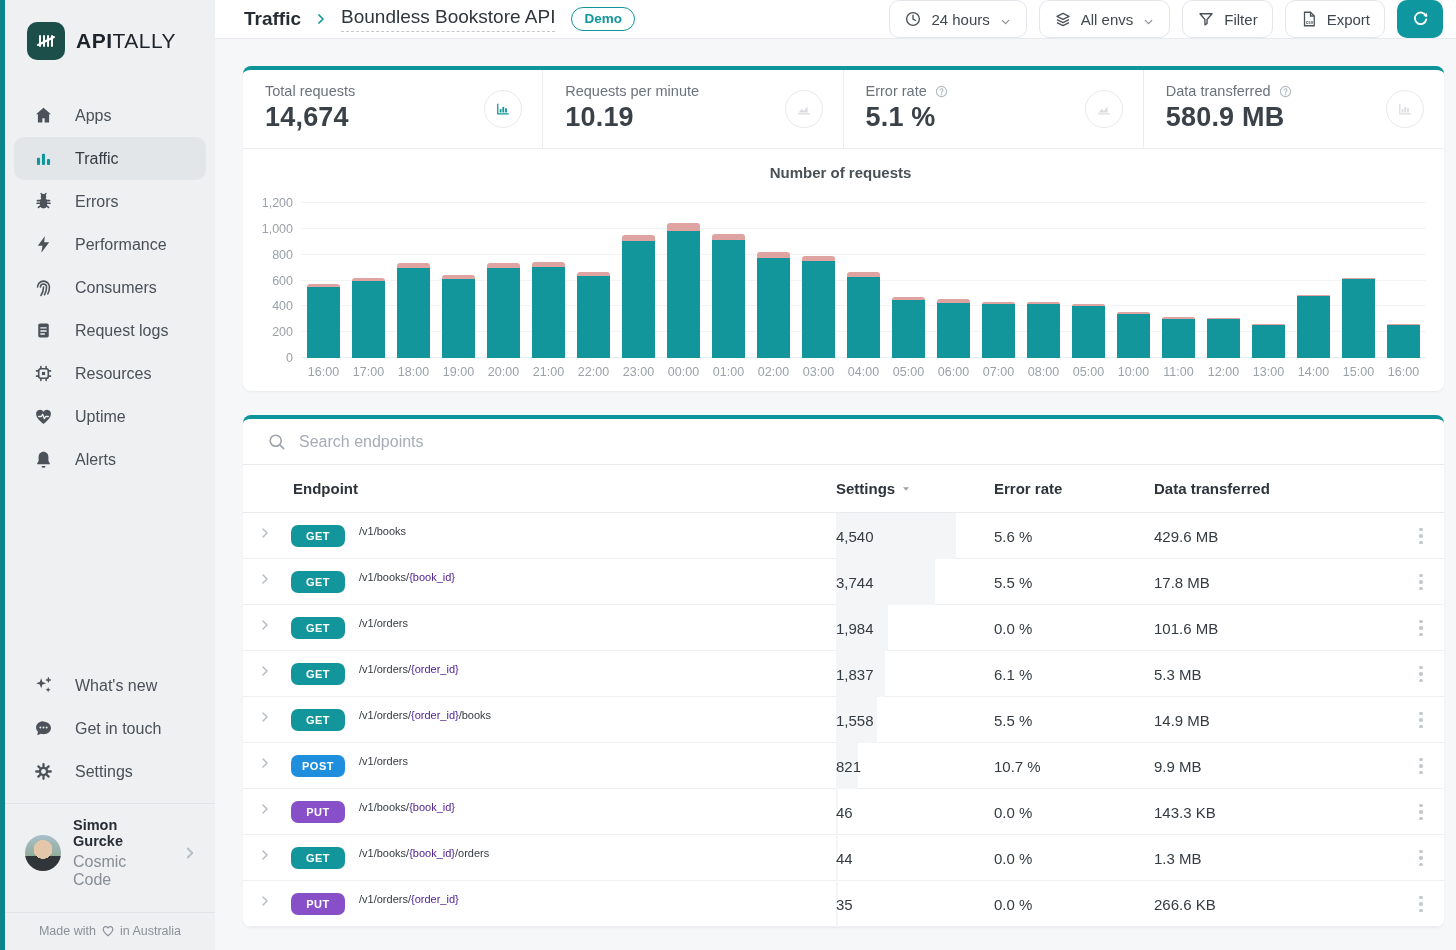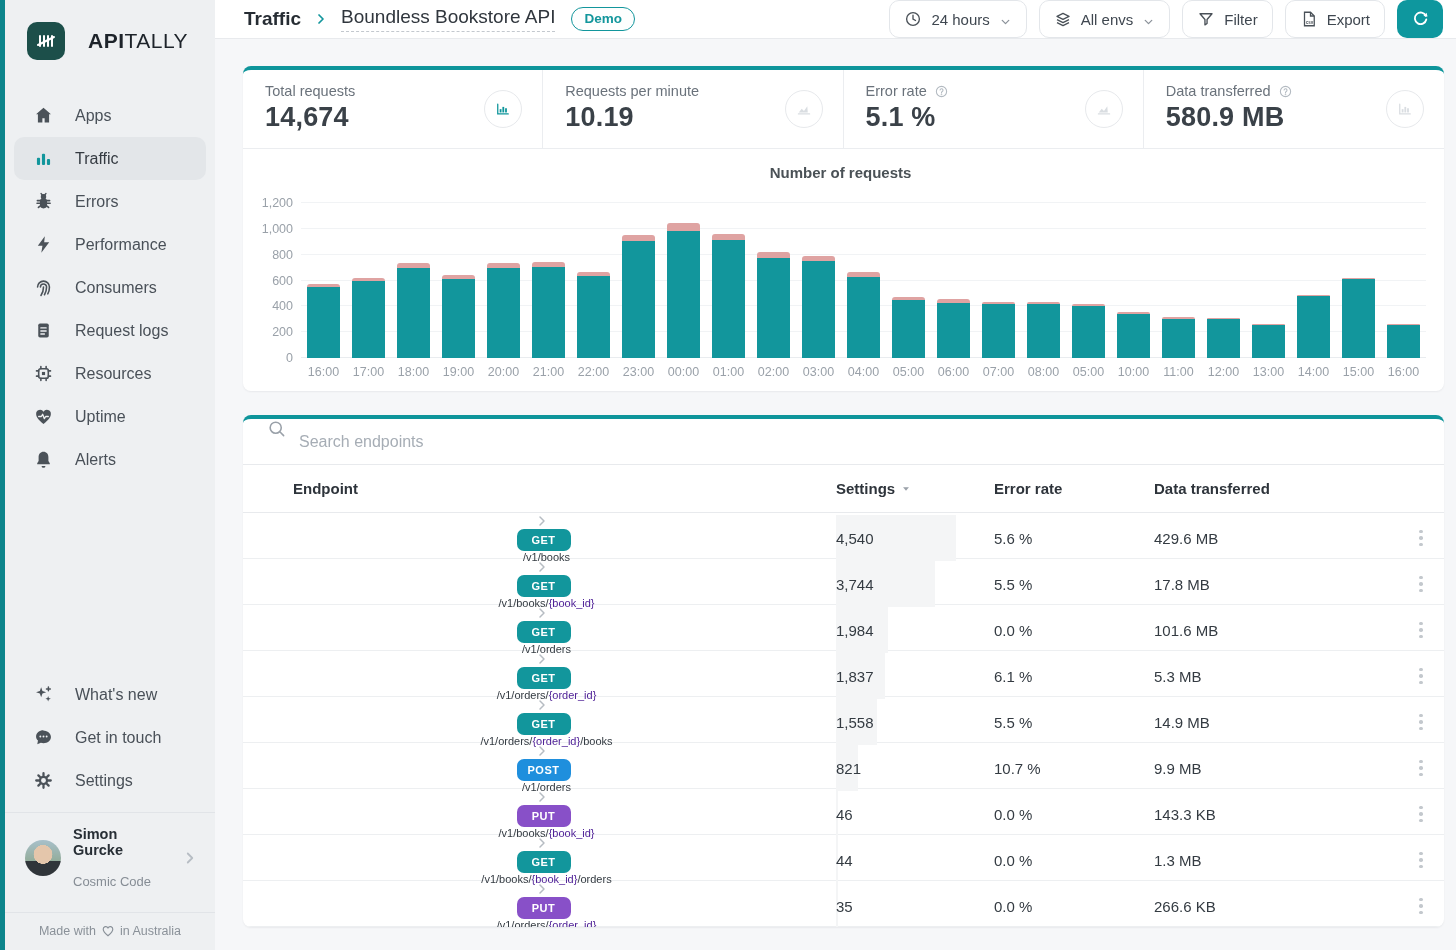--- a/index.html
+++ b/index.html
@@ -6,37 +6,37 @@
   html,body { width:1456px; height:950px; overflow:hidden; }
   body { font-family:"Liberation Sans", sans-serif; background:#f6f7f9; color:#343b42; display:flex; }
 
   
   .sidebar { width:215px; min-width:215px; height:950px; background:#eef0f2; position:relative;
              padding-left:5px; display:flex; flex-direction:column; }
   .sidebar::before { content:""; position:absolute; left:0; top:0; bottom:0; width:5px; background:#0d858c; }
   .logo { display:flex; align-items:center; gap:11px; padding:22px 0 0 22px; }
   .logo-mark { width:38px; height:38px; border-radius:10px; background:#1c4f4a; display:flex; align-items:center; justify-content:center; }
   .logo-text { font-size:21px; letter-spacing:.5px; color:#1d232a; }
-  .logo-text b { font-weight:800;margin-left:12px; }
+  .logo-text b { font-weight:800; }
   .nav { margin-top:34px; }
   .nav-item { display:flex; align-items:center; margin:0 9px 0 9px; padding:11px 0 11px 19px; border-radius:10px;
               cursor:pointer; color:#495058; font-size:16px; }
   .nav-item .nicon { width:21px; height:21px; margin-right:21px; display:flex; color:#4b5259; }
   .nav-item.active { background:#e3e6e9; color:#343a41; }
   .nav-item.active .nicon { color:#12969c; }
   .nav-item svg { width:21px; height:21px; }
   .sb-spacer { flex:1; }
   .sb-divider { border-top:1px solid #e1e4e8; margin-top:10px; }
   .user-row { display:flex; align-items:center; gap:12px; padding:13px 16px 13px 20px; cursor:pointer; }
   .avatar { width:36px; height:36px; border-radius:50%;
             background: radial-gradient(circle at 50% 40%, #e4c6ab 0 33%, rgba(0,0,0,0) 34%),
                         linear-gradient(180deg,#a8c0ca 0%, #93ad9c 57%, #30353a 58%); }
   .user-meta { flex:1; }
   .user-name { font-size:14.5px; font-weight:700; color:#272e35; }
-  .user-org { font-size:13px; color:#868d95; margin-top:16px; }
+  .user-org { font-size:16px; color:#868d95; margin-top:4px; }
   .user-chevron { color:#b7bdc4; display:flex; }
   .made-with { padding:11px 0 12px; text-align:center; font-size:12.5px; color:#8a9199;
                display:flex; align-items:center; justify-content:center; gap:5px; }
 
   
   .main { flex:1; display:flex; flex-direction:column; }
   .topbar { height:73px; background:#ffffff; border-bottom:1px solid #e8eaed; display:flex; align-items:center;
             justify-content:space-between; padding:0 29px; }
   .crumbs { display:flex; align-items:center; gap:12px; }
   .crumb-section { font-size:19px; font-weight:700; color:#262c33; cursor:pointer; }
@@ -78,31 +78,31 @@
   .gridline.zero { background:#e9ecef; }
   .bars { position:absolute; inset:0; display:flex; justify-content:space-between; align-items:flex-end; padding:0 6px; }
   .bar-slot { width:33px; display:flex; flex-direction:column; justify-content:flex-end; cursor:pointer; }
   .seg-error { background:#dfa3a2; border-radius:3px 3px 0 0; }
   .seg-success { background:#12969c; }
   .x-axis { display:flex; justify-content:space-between; padding:7px 0 0 46px; }
   .x-axis .xtick { width:45px; text-align:center; font-size:12.5px; color:#9aa1a9; }
 
   
   .table-card { margin-top:24px; overflow:hidden; }
-  .search-row { display:flex; gap:13px; padding:0 24px; height:46px; border-bottom:1px solid #e8eaed; }
+  .search-row { display:flex; align-items:center; gap:13px; padding:0 24px; height:46px; border-bottom:1px solid #e8eaed; }
   .search-row svg { width:19px; height:19px; color:#9aa1a9; }
   .search-input { border:none; outline:none; flex:1; font-size:16px; font-family:inherit; color:#343b42; }
   .search-input::placeholder { color:#a6adb5; }
   .t-grid { display:grid; grid-template-columns:593px 158px 160px 1fr 46px; align-items:center; }
   .thead { height:48px; border-bottom:1px solid #e8eaed; font-size:15px; font-weight:700; color:#2e343b; }
   .th-endpoint { padding-left:50px; }
   .th-requests { display:flex; align-items:center; gap:6px; cursor:pointer; }
   .sort-caret { width:10px; height:10px; color:#9aa1a9; }
   .trow { height:46px; border-bottom:1px solid #edeff1; font-size:15px; color:#343b42; }
-  .cell-endpoint { display:flex; align-items:center; padding-left:14px;flex-direction:column; }
+  .cell-endpoint { display:flex; align-items:flex-start; padding-left:14px; }
   .row-chevron { width:26px; display:flex; color:#b6bcc2; cursor:pointer; }
   .row-chevron svg { width:16px; height:16px; }
   .method-badge { min-width:54px; text-align:center; padding:5px 0 5px; border-radius:7px; color:#fff;
                   font-size:11px; font-weight:800; letter-spacing:.5px; margin:0 14px 0 8px; }
   .path { font-size:11px; }
   .path .param { color:#4c1d95; }
   .cell-requests { position:relative; height:46px; display:flex; align-items:center; }
   .req-bar { position:absolute; left:0; top:0; bottom:0; background:#f4f5f6; }
   .req-val { position:relative; }
   .kebab { display:flex; flex-direction:column; gap:3px; align-items:center; cursor:pointer; padding:4px; }

